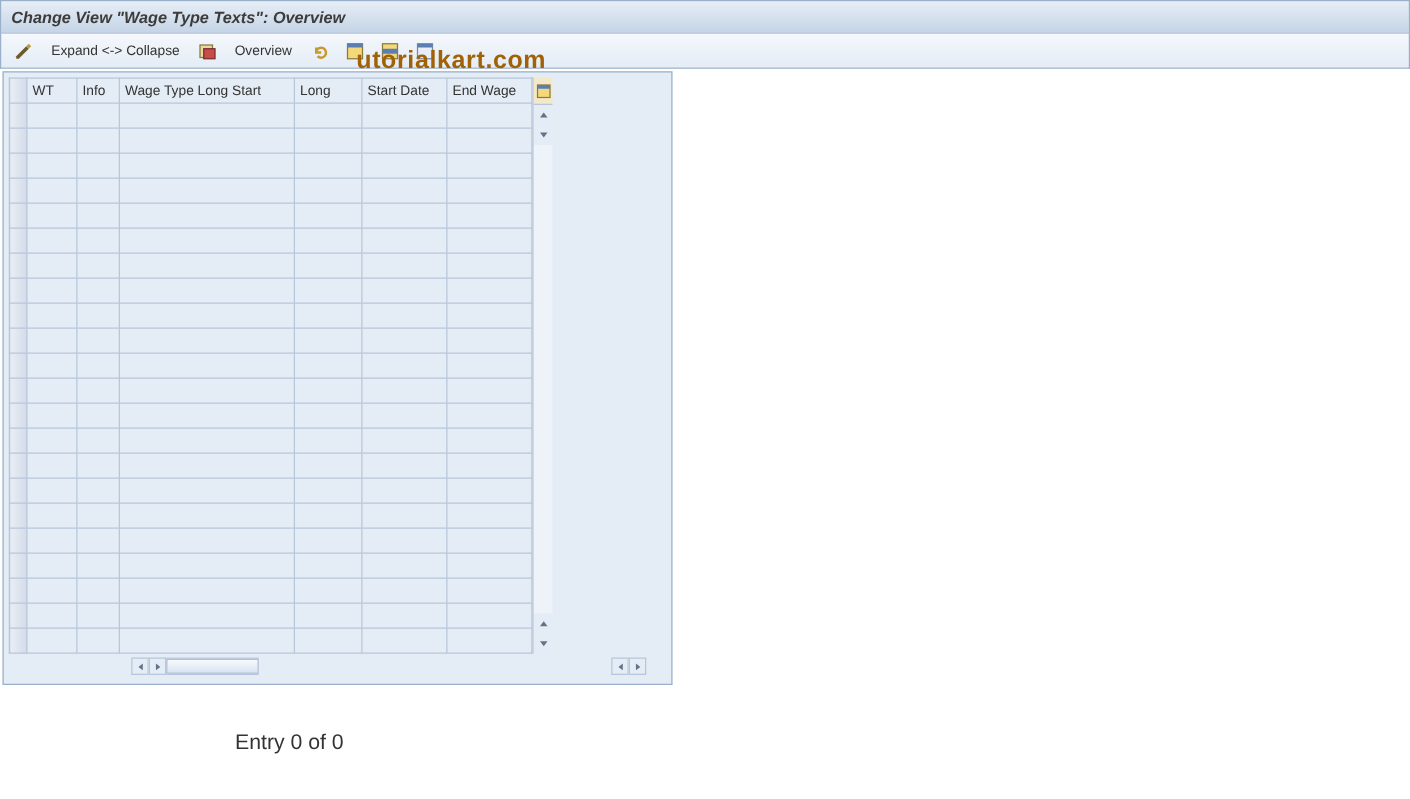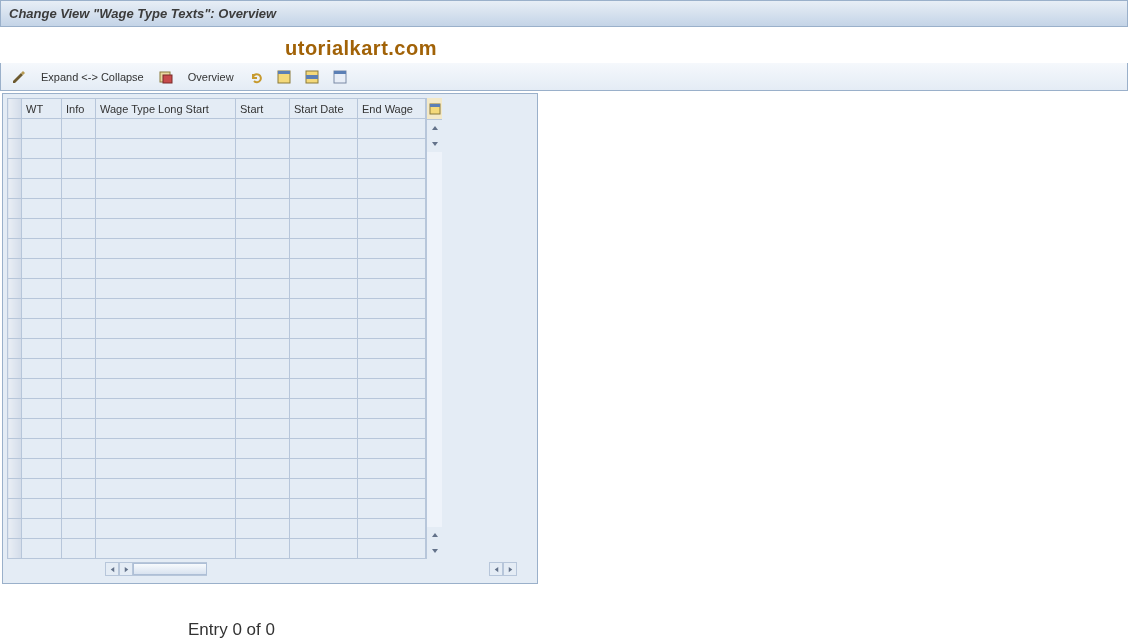--- a/index.html
+++ b/index.html
@@ -22,21 +22,21 @@
     font-size: 13px;
     color: #3c3c3c;
   }
   .toolbar {
     height: 28px;
     background: linear-gradient(to bottom,#f5f8fc,#e4ecf5);
     border-left:1px solid #9ab0ca;
     border-right:1px solid #9ab0ca;
     border-bottom:1px solid #9ab0ca;
     display:flex; align-items:center;
-    padding-left:6px; gap:4px;margin-top:36px;
+    padding-left:6px; gap:4px;
   }
   .tb-btn {
     display:flex; align-items:center; justify-content:center;
     height:20px; min-width:20px;
     padding:0 3px;
     border:1px solid transparent;
     border-radius:2px;
     cursor:pointer;
   }
   .tb-text {
@@ -211,21 +211,21 @@
 <div class="work-area">
   <div class="grid-frame">
     <div class="grid-inner">
       <table class="grid-table">
         <thead>
           <tr>
             <th class="rowhdr-h"></th>
             <th class="col-wt">WT</th>
             <th class="col-info">Info</th>
             <th class="col-long">Wage Type Long Start</th>
-            <th class="col-text">Start</th>
+            <th class="col-text">Long</th>
             <th class="col-start">Start Date</th>
             <th class="col-end">End Wage</th>
           </tr>
         </thead>
         <tbody id="grid-body">
             <tr>
               <td class="rowhdr"></td>
               <td class="col-wt"></td>
               <td class="col-info"></td>
               <td class="col-long"></td>

